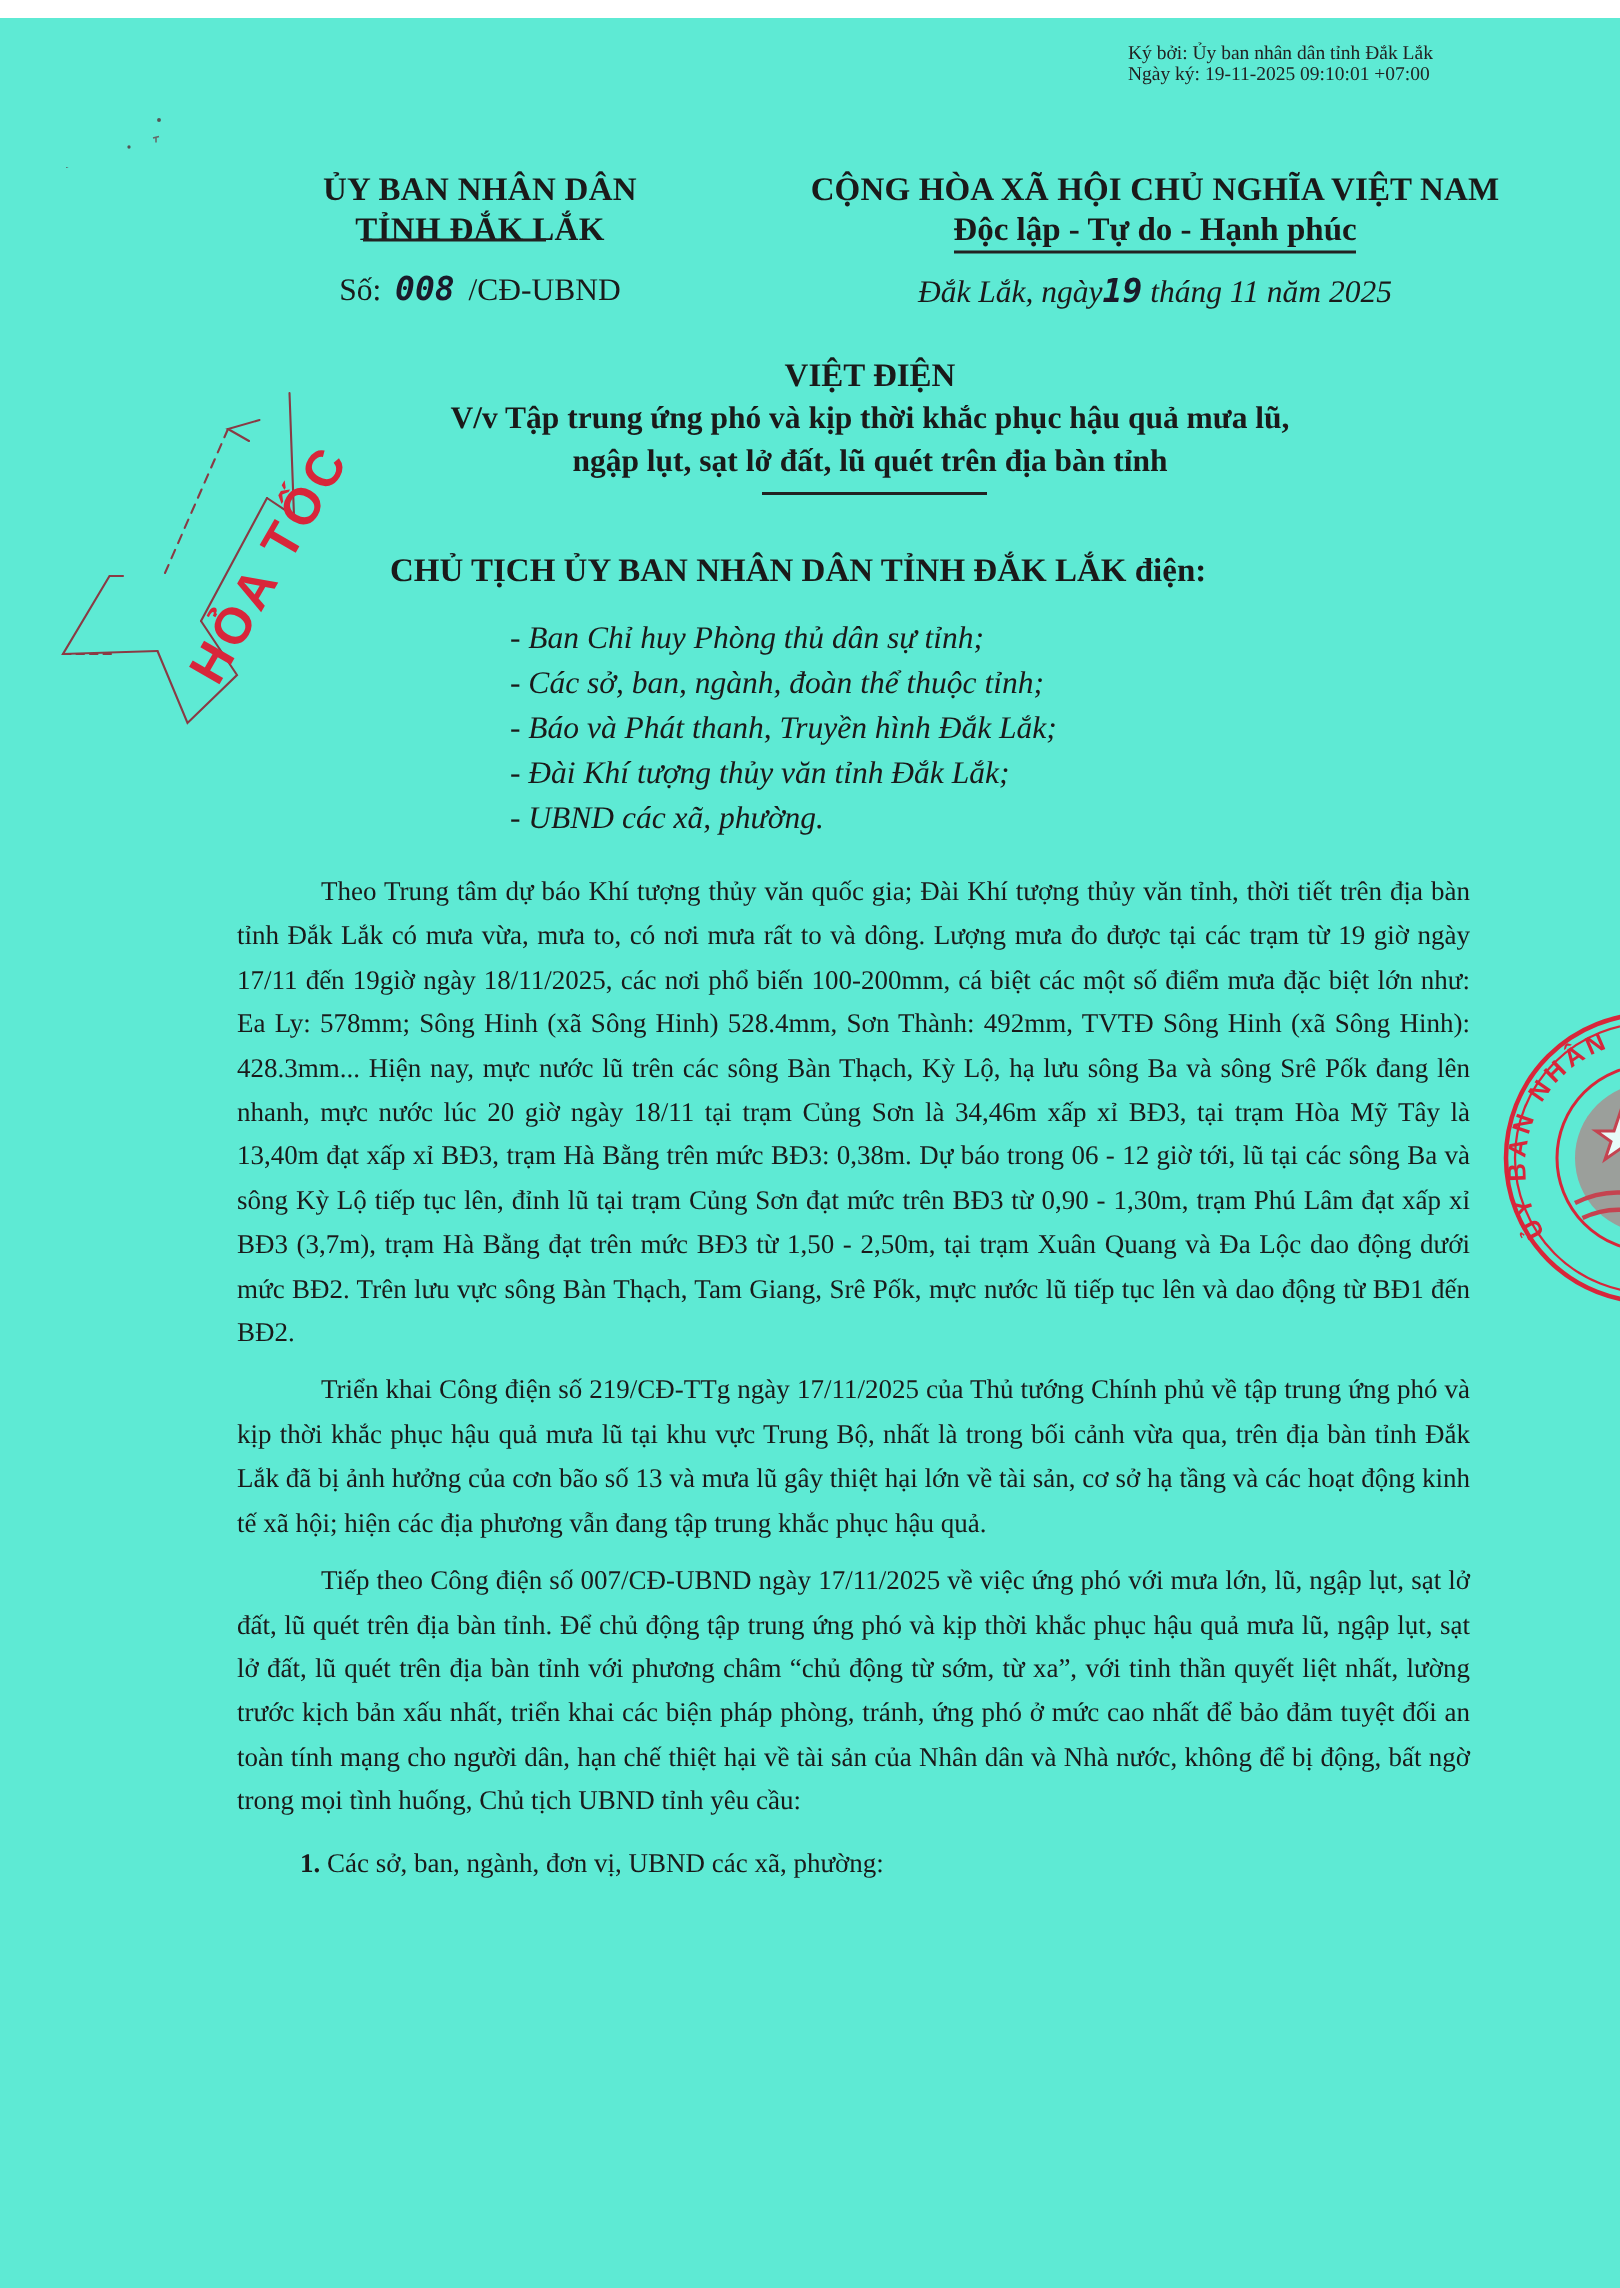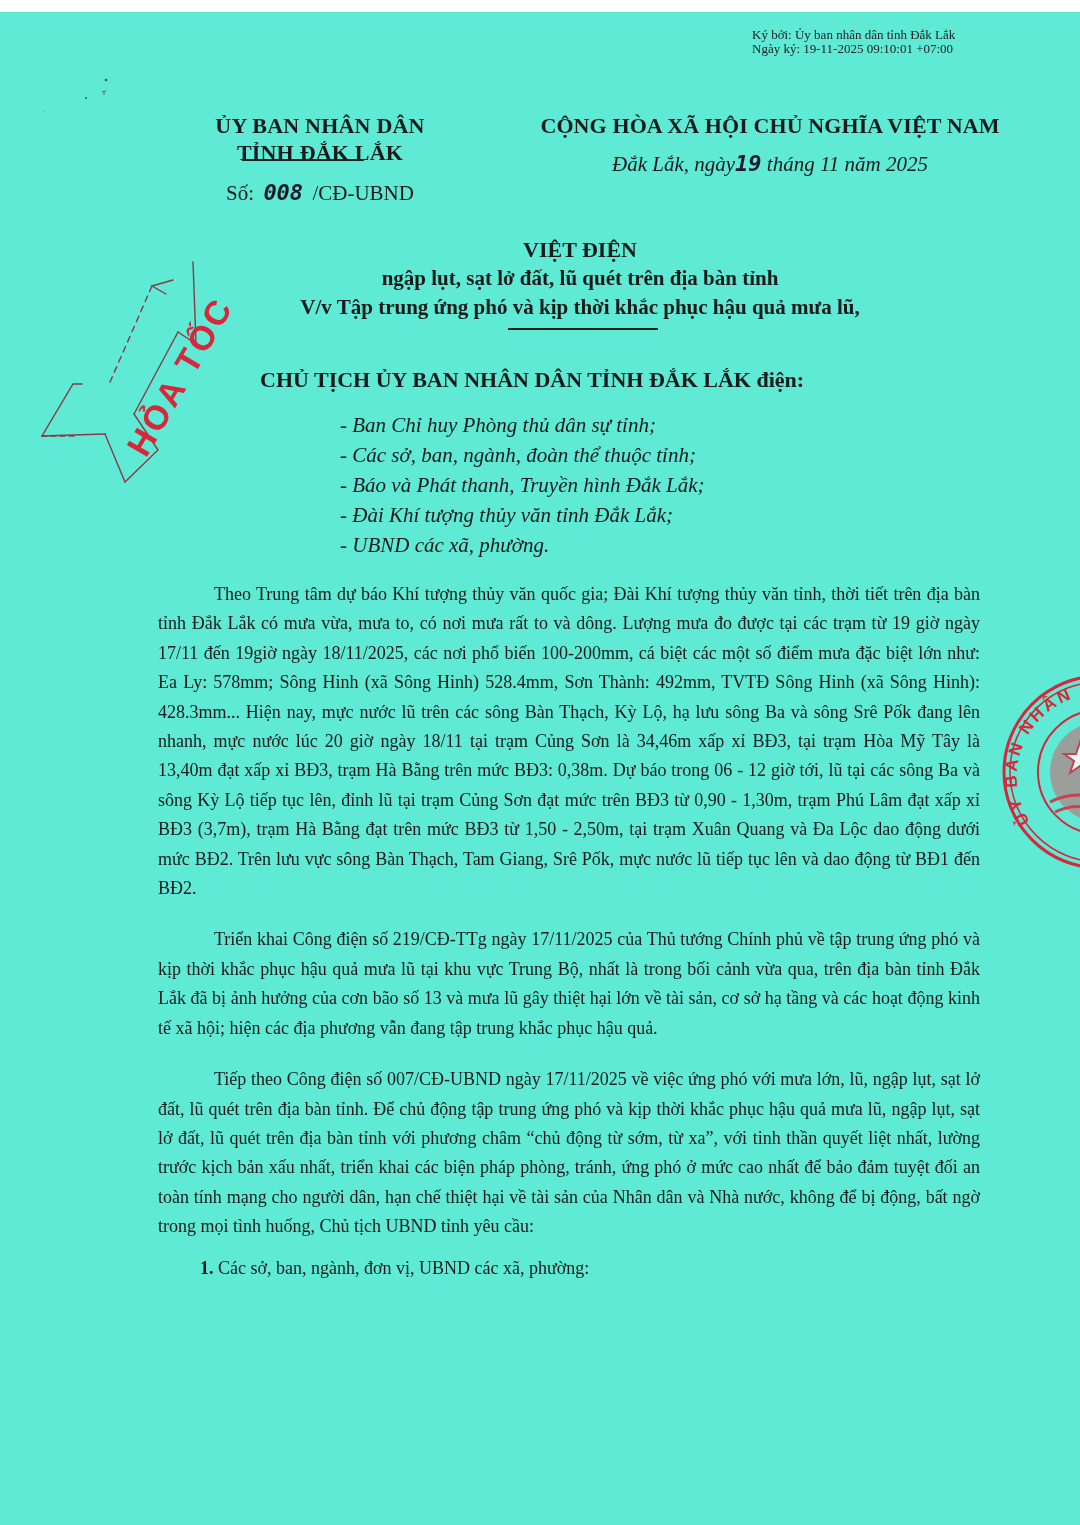--- a/index.html
+++ b/index.html
@@ -174,21 +174,21 @@
       top: 568px;
       width: 822px;
       font-size: 18px;
       line-height: 29.4px;
       text-align: justify;
     }
     .body-text p {
       margin: 0;
       text-indent: 56px;
     }
-    .body-text p + p { margin-top: 22px; }
+    .body-text p + p { margin-top: 9px; }
     .body-text .numbered {
       text-indent: 42px;
       margin-top: 12px;
     }
     .body-text .numbered b { font-weight: bold; }
     .seal {
       position: absolute;
       left: 1000px;
       top: 660px;
       width: 200px;
@@ -218,20 +218,21 @@
     <div class="underline-short"></div>
     <div class="doc-number">
       <span>Số:</span>
       <span class="num">008</span>
       <span>/CĐ-UBND</span>
     </div>
   </div>
 
   <div class="header-right">
     <div class="nation">CỘNG HÒA XÃ HỘI CHỦ NGHĨA VIỆT NAM</div>
+    <div class="motto">Độc lập - Tự do - Hạnh phúc</div>
     <div class="place-date">
       <span>Đắk Lắk, ngày</span><span class="hand">19</span>
       <span>tháng 11</span>
       <span>năm 2025</span>
     </div>
   </div>
 
   <div class="stamp-urgent">
     <svg width="240" height="260" viewBox="0 0 240 260">
       <g fill="none" stroke="#8a3a44" stroke-width="1.4" stroke-linecap="round">
@@ -243,22 +244,22 @@
         <path d="M143 38 L122 44 L136 52"></path>
         <path d="M122 44 L80 140" stroke-dasharray="6 5"></path>
         <path d="M12 194 L45 194" stroke-dasharray="5 4"></path>
       </g>
     </svg>
     <div class="label">HỎA TỐC</div>
   </div>
 
   <div class="title-block">
     <div class="doc-type">VIỆT ĐIỆN</div>
+    <div class="subject">V/v Tập trung ứng phó và kịp thời khắc phục hậu quả mưa lũ,</div>
     <div class="subject">ngập lụt, sạt lở đất, lũ quét trên địa bàn tỉnh</div>
-    <div class="subject">V/v Tập trung ứng phó và kịp thời khắc phục hậu quả mưa lũ,</div>
     <div class="rule"></div>
   </div>
 
   <div class="addressing">CHỦ TỊCH ỦY BAN NHÂN DÂN TỈNH ĐẮK LẮK điện:</div>
 
   <div class="recipients">
     <div class="item">- Ban Chỉ huy Phòng thủ dân sự tỉnh;</div>
     <div class="item">- Các sở, ban, ngành, đoàn thể thuộc tỉnh;</div>
     <div class="item">- Báo và Phát thanh, Truyền hình Đắk Lắk;</div>
     <div class="item">- Đài Khí tượng thủy văn tỉnh Đắk Lắk;</div>

